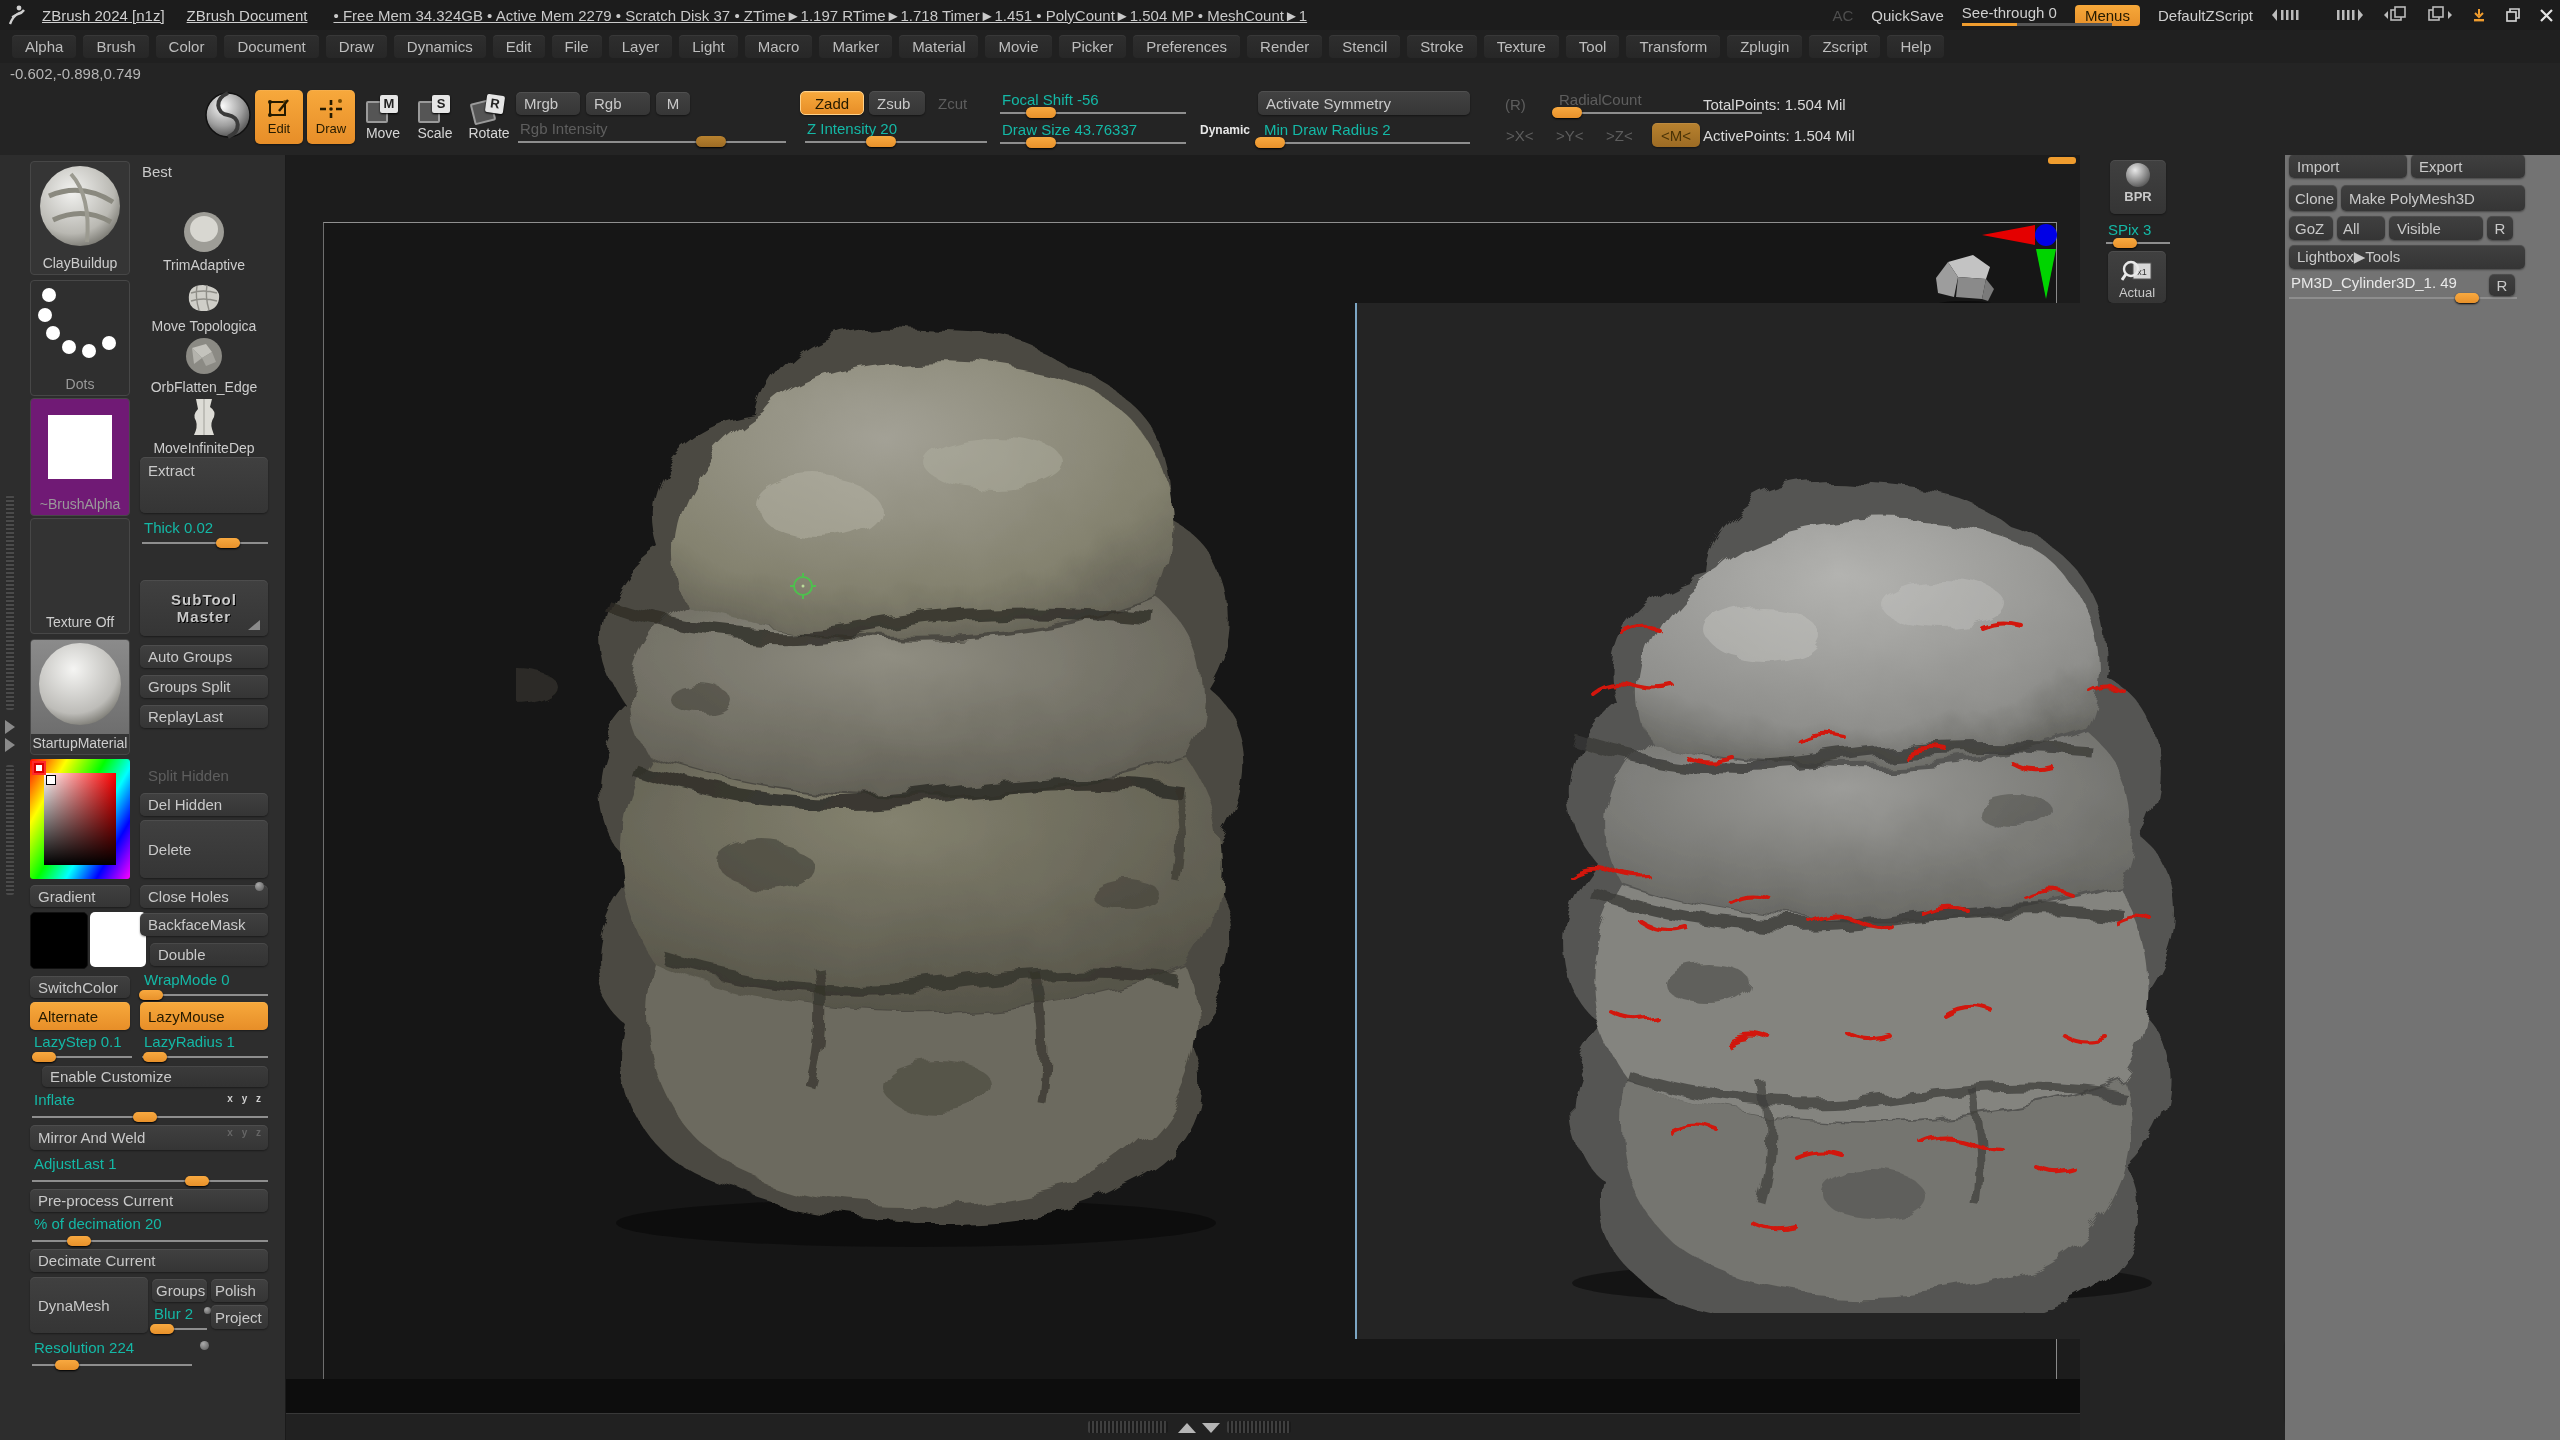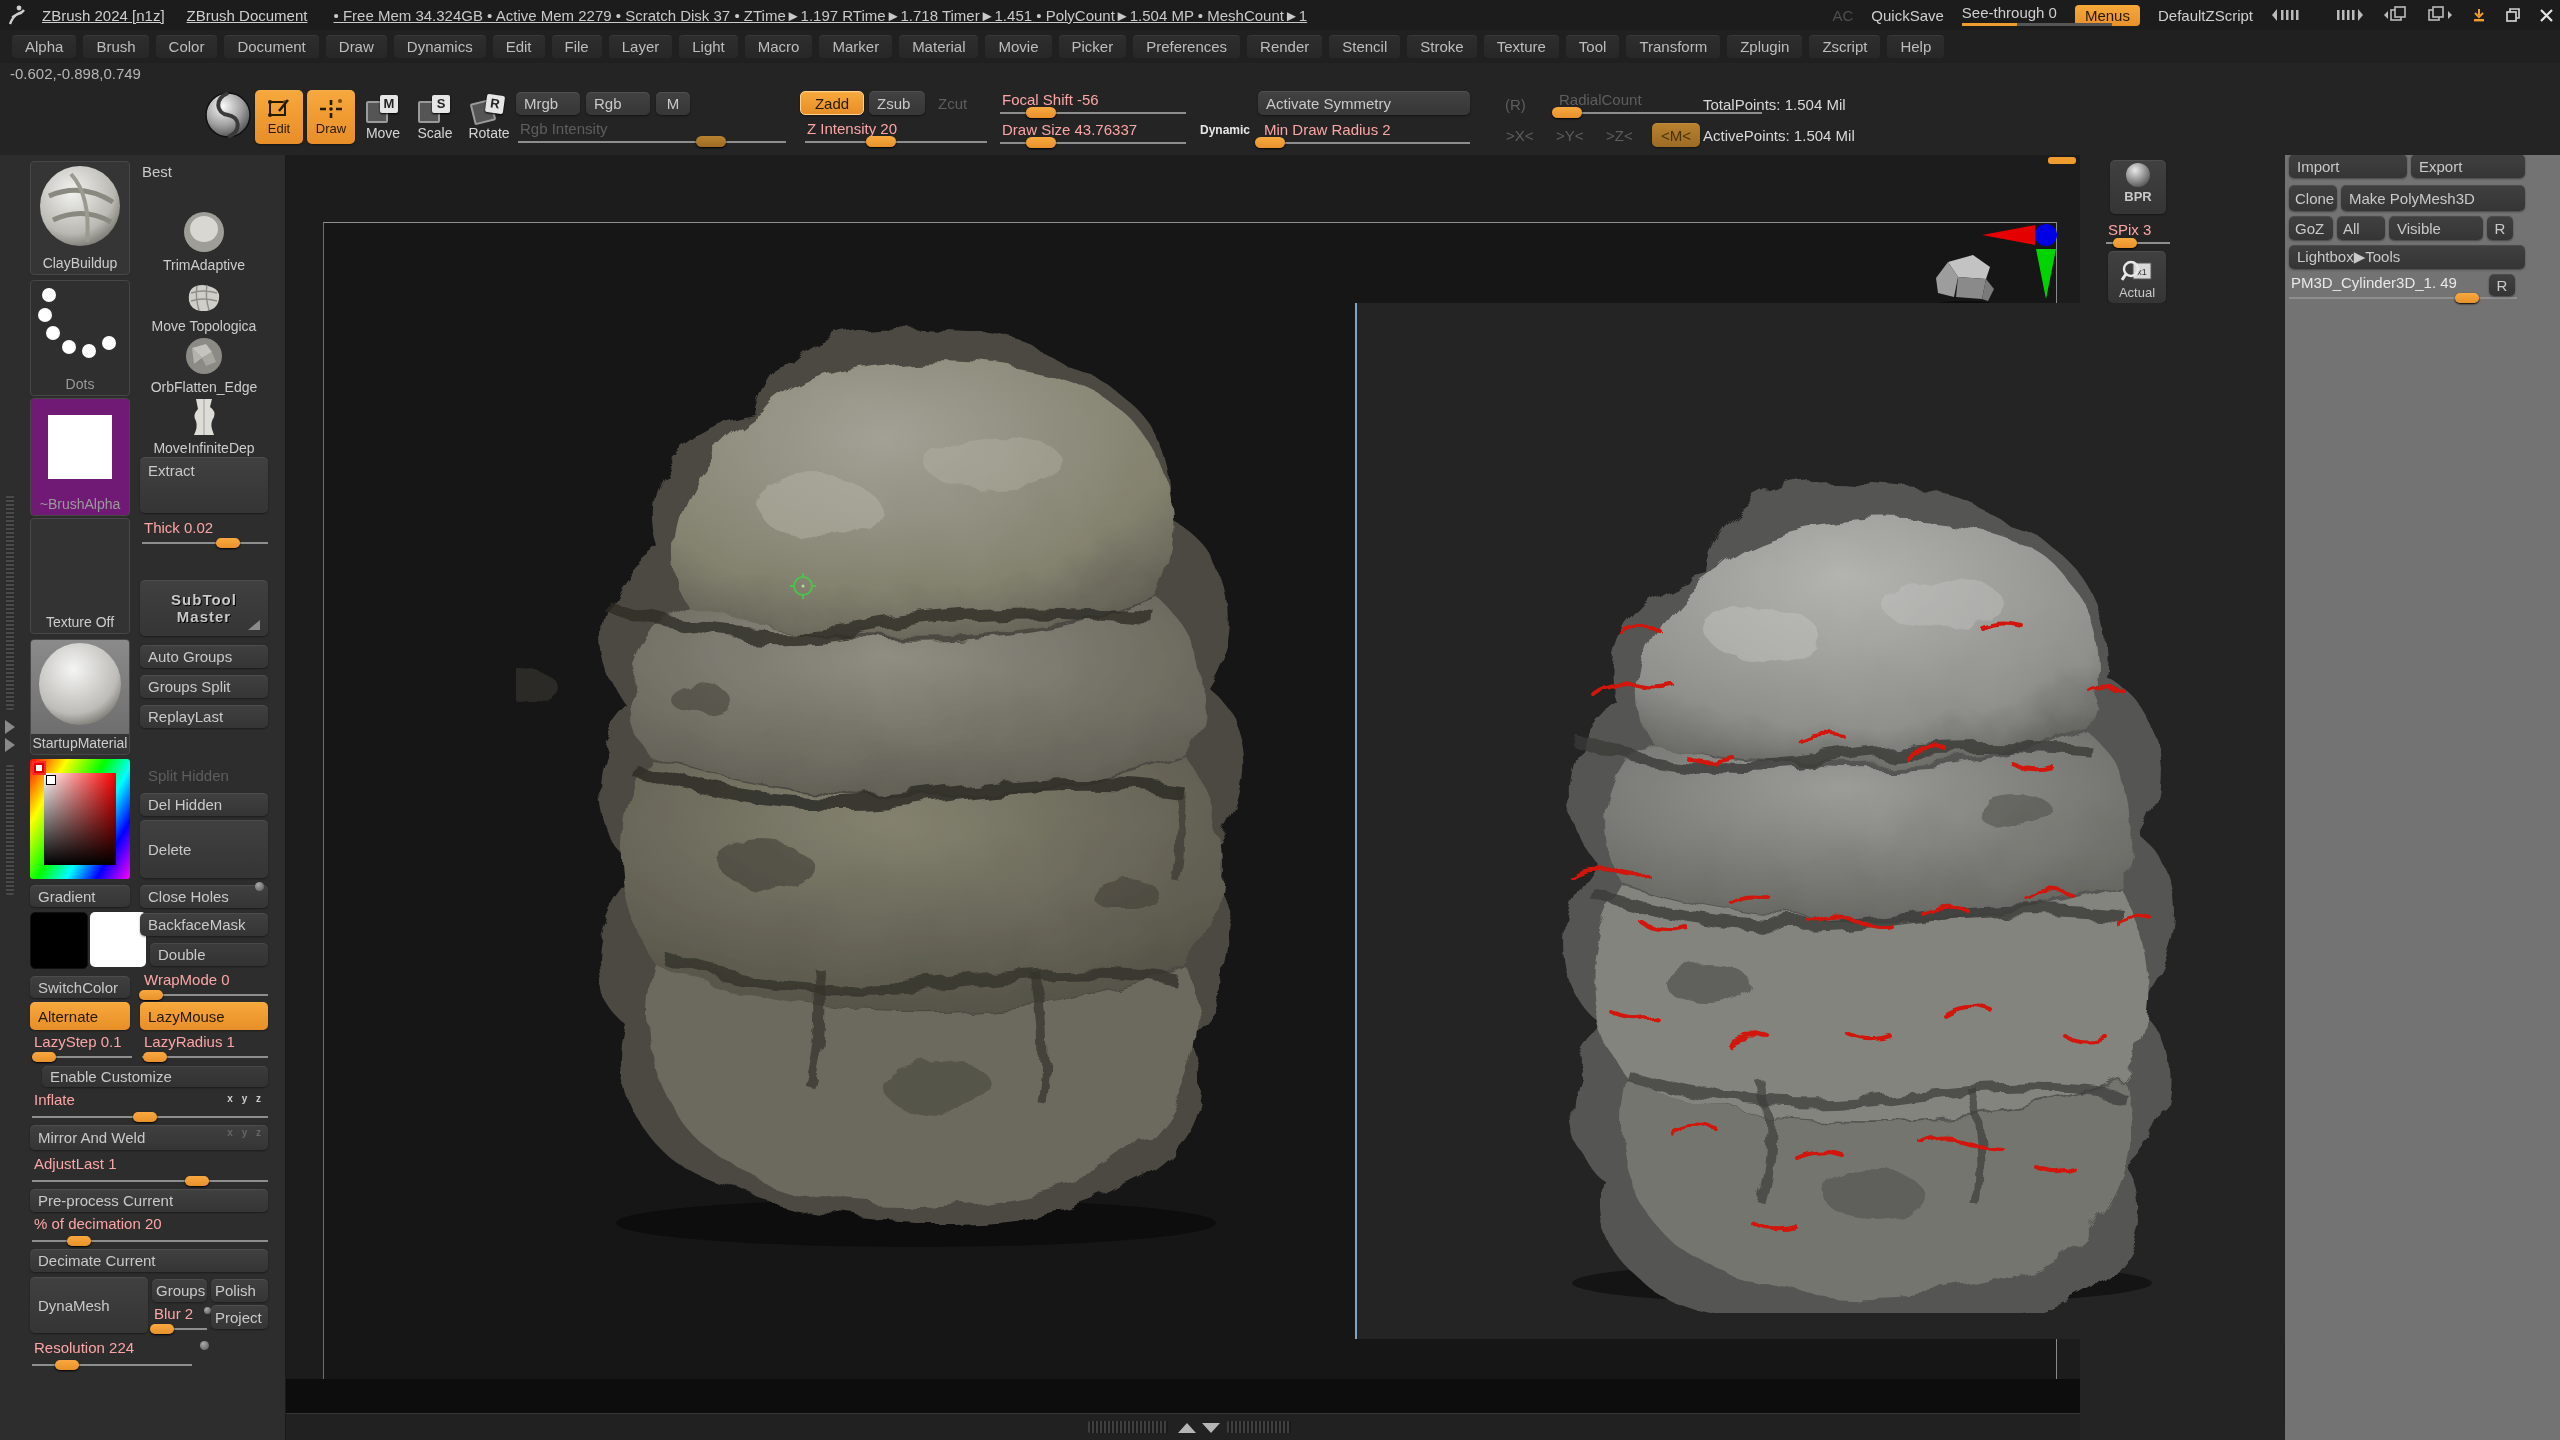--- a/index.html
+++ b/index.html
@@ -24,21 +24,21 @@
   .btn{position:absolute;background:linear-gradient(#424242,#363636);border-radius:5px;color:#c9c9c9;font-size:15px;
        display:flex;align-items:center;justify-content:center;box-shadow:inset 0 1px 0 rgba(255,255,255,.08),0 1px 2px rgba(0,0,0,.45);white-space:nowrap;box-sizing:border-box;}
   .btn.left{justify-content:flex-start;padding-left:8px;}
   .orangebtn{background:linear-gradient(#f7a93c,#e78e28)!important;color:#241a00!important;}
   .mutedorange{background:linear-gradient(#b8822f,#9c6b24)!important;color:#4a3306!important;}
   .disabled{color:#5e5e5e!important;}
   .distxt{position:absolute;font-size:15px;color:#5e5e5e;white-space:nowrap;}
   .stattxt{position:absolute;font-size:15px;color:#d8d8d8;white-space:nowrap;}
   
   .zslider{position:absolute;}
-  .zlabel{position:absolute;left:2px;top:0;font-size:15px;color:#fca5a5;white-space:nowrap;}
+  .zlabel{position:absolute;left:2px;top:0;font-size:15px;color:#14b8a6;white-space:nowrap;}
   .zslider.dis .zlabel{color:#5e5e5e;}
   .track{position:absolute;left:0;right:0;bottom:3px;height:2px;background:#8e8e8e;}
   .handle{position:absolute;top:-5px;width:30px;height:11px;margin-left:-15px;border-radius:6px;background:linear-gradient(#f8a940,#e8912a);box-shadow:0 1px 2px #000;}
   .handle.dim{background:linear-gradient(#b8822f,#9c6b24);}
   .sm .handle{width:24px;height:10px;margin-left:-12px;top:-4px;}
   
   .tool-ico{position:absolute;width:54px;text-align:center;font-size:14px;color:#d6d6d6;}
   .ico-stack{position:relative;width:34px;height:30px;margin:0 auto;}
   .ico-back{position:absolute;left:0;bottom:2px;width:18px;height:18px;border:2px solid #9a9a9a;background:#555;border-radius:2px;}
   .ico-front{position:absolute;right:2px;top:0;width:18px;height:18px;background:#e6e6e6;border-radius:2px;color:#222;font-weight:bold;font-size:13px;line-height:18px;box-shadow:0 1px 2px #000;}

